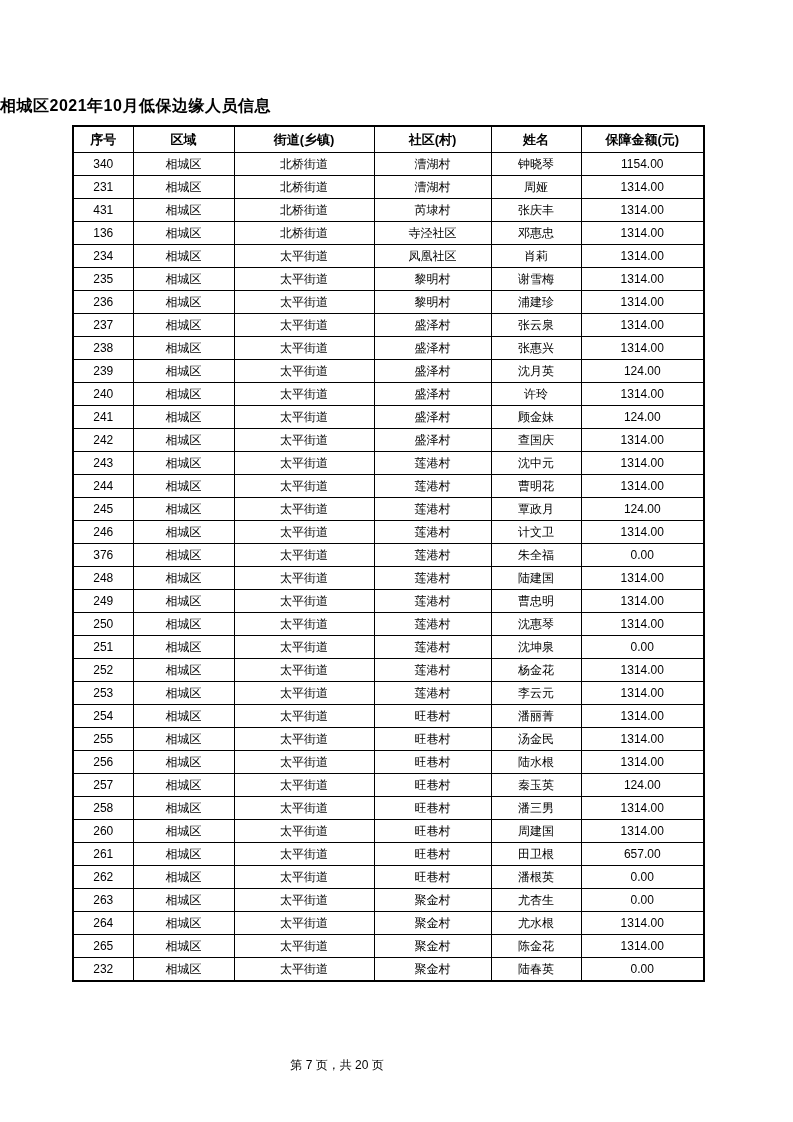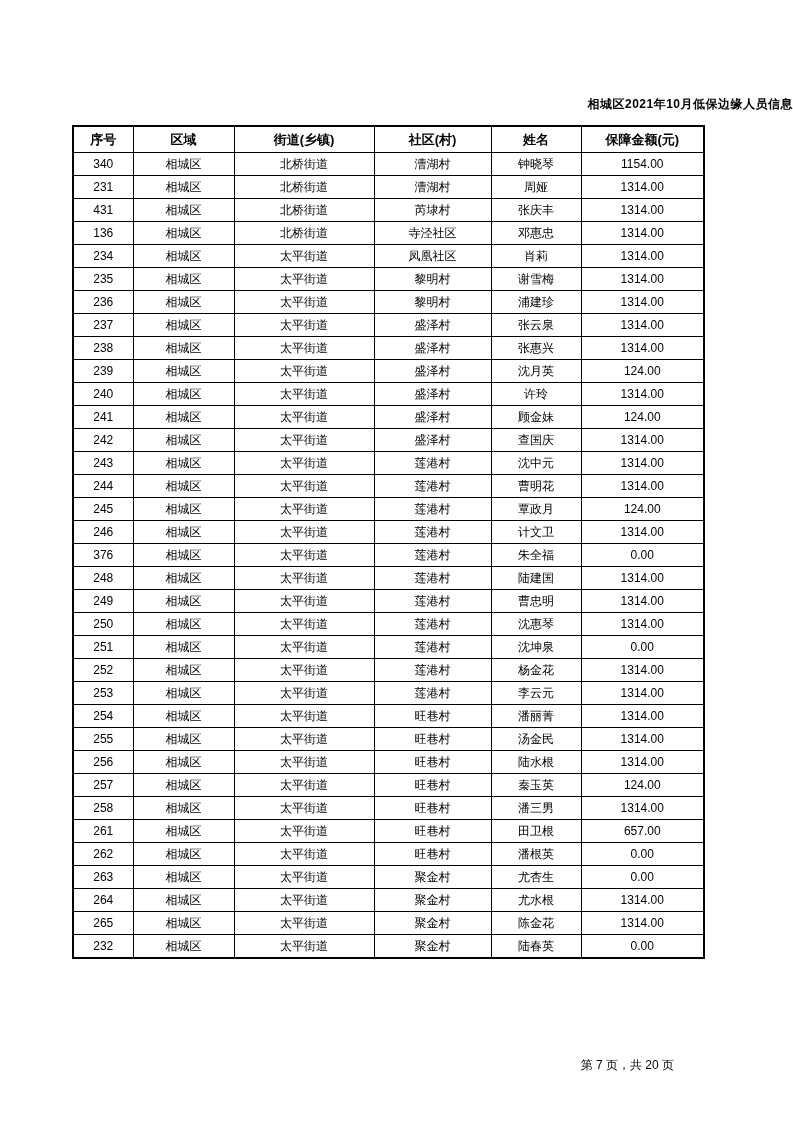--- a/index.html
+++ b/index.html
@@ -13,22 +13,22 @@
     position: relative;
     font-family: "Liberation Sans", sans-serif;
     color: #000000;
     overflow: hidden;
   }
   .page-title {
     position: absolute;
     top: 96px;
     left: 0;
     width: 793px;
-    text-align: right;
-    font-size: 12px;
+    text-align: left;
+    font-size: 16px;
     font-weight: bold;
     letter-spacing: 0.5px;
   }
   table.report {
     position: absolute;
     top: 125px;
     left: 72px;
     width: 631px;
     border-collapse: collapse;
     table-layout: fixed;
@@ -57,21 +57,21 @@
   col.c1 { width: 101px; }
   col.c2 { width: 140px; }
   col.c3 { width: 117px; }
   col.c4 { width: 90px; }
   col.c5 { width: 123px; }
   .page-footer {
     position: absolute;
     top: 1057px;
     left: 0;
     width: 674px;
-    text-align: right;
+    text-align: center;
     font-size: 12px;
   }
 </style>
 </head>
 <body>
 
 <div class="page-title">相城区2021年10月低保边缘人员信息</div>
 
 <table class="report">
   <colgroup>
@@ -319,20 +319,28 @@
       </tr>
       <tr>
         <td>258</td>
         <td>相城区</td>
         <td>太平街道</td>
         <td>旺巷村</td>
         <td>潘三男</td>
         <td>1314.00</td>
       </tr>
       <tr>
+        <td>260</td>
+        <td>相城区</td>
+        <td>太平街道</td>
+        <td>旺巷村</td>
+        <td>周建国</td>
+        <td>1314.00</td>
+      </tr>
+      <tr>
         <td>261</td>
         <td>相城区</td>
         <td>太平街道</td>
         <td>旺巷村</td>
         <td>田卫根</td>
         <td>657.00</td>
       </tr>
       <tr>
         <td>262</td>
         <td>相城区</td>

